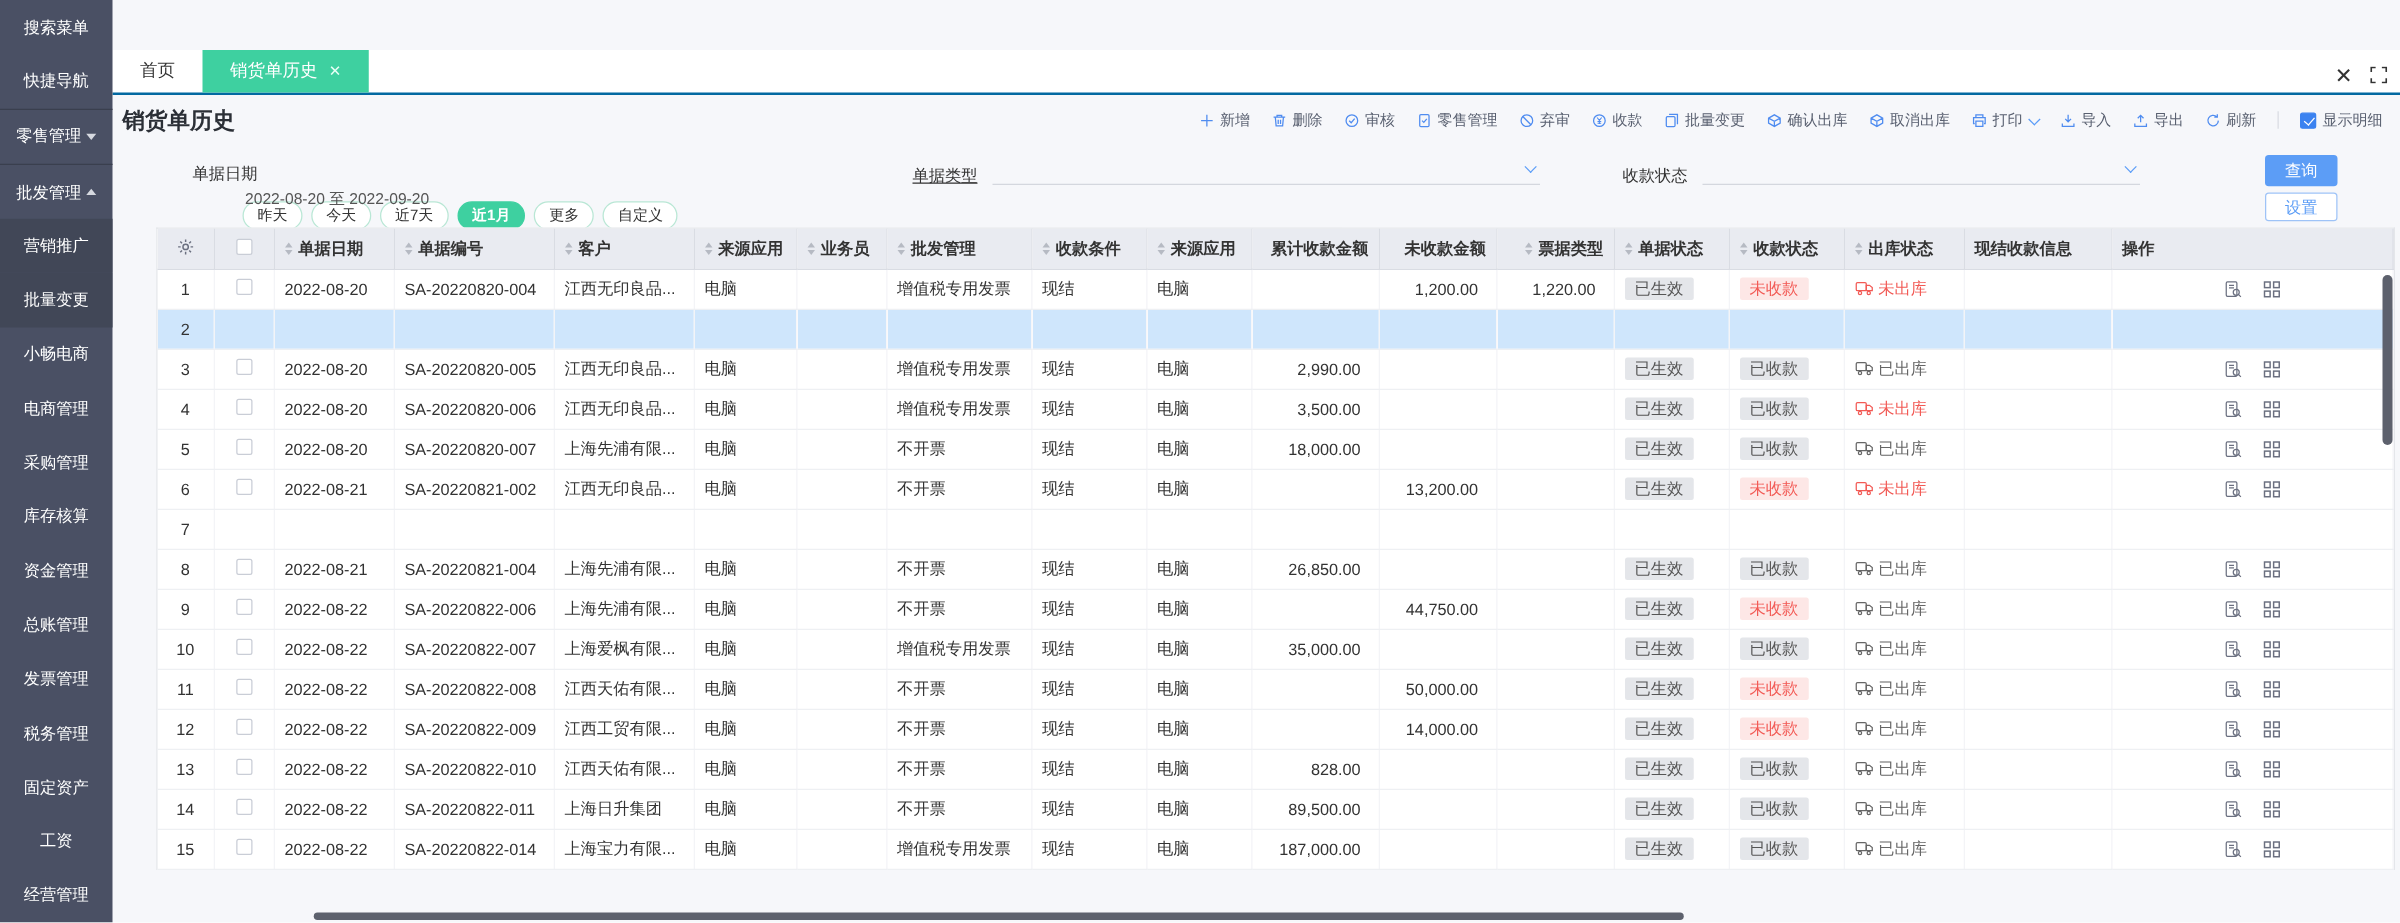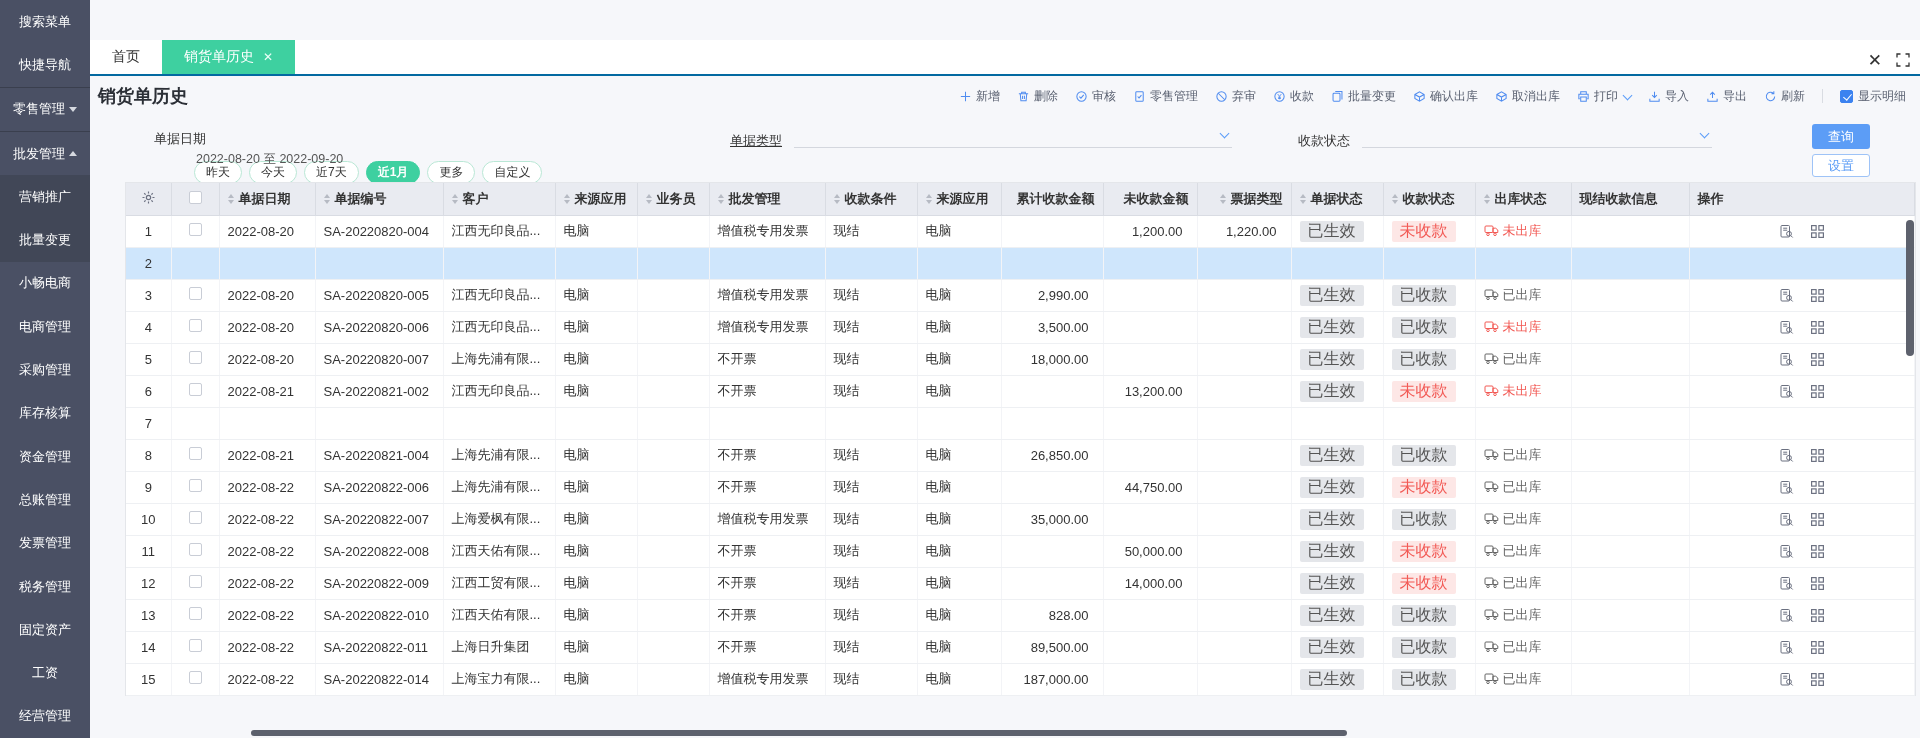--- a/index.html
+++ b/index.html
@@ -69,21 +69,21 @@
   tbody td.center { text-align:center; padding:0; }
   tbody td.right { text-align:right; padding-right:14px; }
   tr.selected td { background:#cfe6fc; }
   .hdr-cell { display:flex; align-items:center; gap:5px; }
   .hdr-cell.right { justify-content:flex-end; }
   .sort { display:inline-flex; flex-direction:column; gap:2px; }
   .sort i { width:0; height:0; border-left:3.5px solid transparent; border-right:3.5px solid transparent; }
   .sort .up { border-bottom:4px solid #b6bac3; }
   .sort .down { border-top:4px solid #b6bac3; }
   .doclink { cursor:pointer; }
-  .badge { display:inline-block; font-size:16px; padding:0 8px; border-radius:2px; background:#e4e6ea; color:#555; }
+  .badge { display:inline-block; font-size:13px; padding:0 8px; border-radius:2px; background:#e4e6ea; color:#555; }
   .badge.danger { background:#fde7e6; color:#f25a55; }
   .outb { display:inline-flex; align-items:center; gap:4px; color:#666; }
   .outb.danger { color:#f25a55; }
   .outb svg { width:15px; height:13px; }
   .ops { display:flex; justify-content:center; gap:16px; color:#6b7080; }
   .ops svg { width:15px; height:15px; cursor:pointer; }
   .gear svg { width:15px; height:15px; display:block; margin:0 auto; }
 
   .footer-row { height:32px; background:#fcf3df; border-top:1px solid #eee3c8; display:flex; align-items:center; padding-left:36px; font-size:13px; color:#333; }
 

